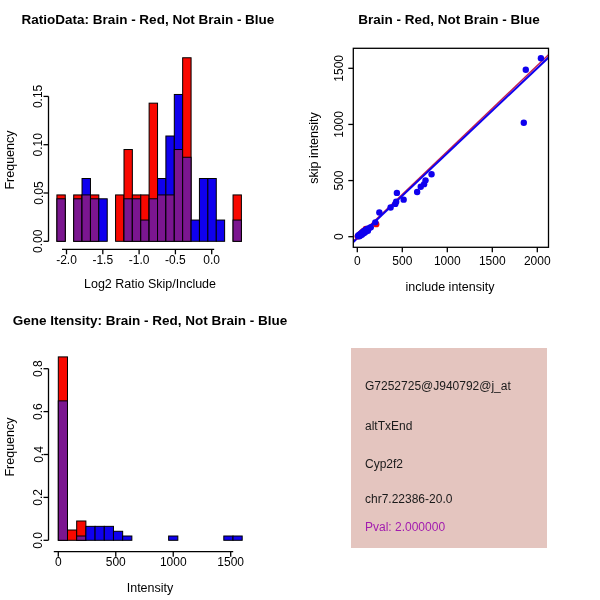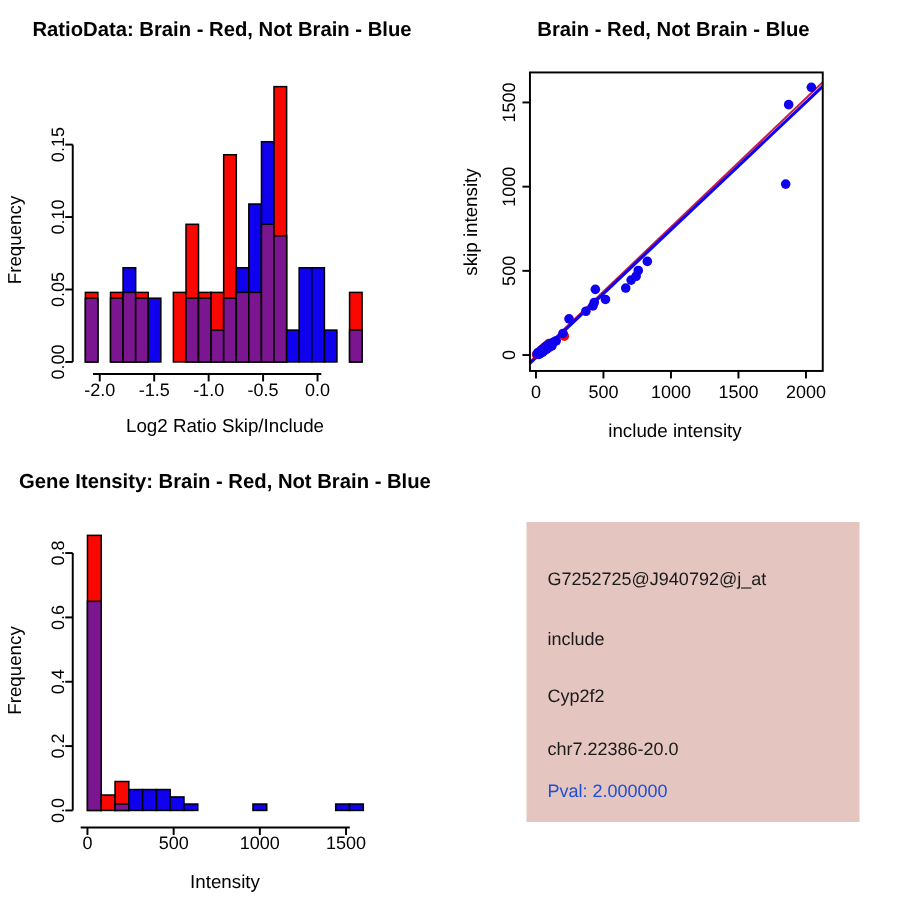--- a/index.html
+++ b/index.html
@@ -6,21 +6,21 @@
   #stage{position:relative;width:600px;height:600px;background:#ffffff;overflow:hidden;
          font-family:"Liberation Sans",sans-serif;}
   svg.panel{position:absolute;display:block;}
   svg text{fill:#000000;}
   .title{font-family:"Liberation Sans",sans-serif;font-size:13.5px;font-weight:bold;}
   .lab{font-family:"Liberation Sans",sans-serif;font-size:12.5px;}
   .tick{font-family:"Liberation Sans",sans-serif;font-size:12px;}
   .ax{stroke:#000;stroke-width:1.3;fill:none;}
   .box{fill:none;stroke:#000;stroke-width:1.3;}
   .bar{stroke:#000;stroke-width:1;}
-  .info-panel{position:absolute;left:351px;top:348px;width:222px;height:200px;}
+  .info-panel{position:absolute;left:351px;top:348px;width:196px;height:200px;}
   .info-line{position:absolute;left:14px;font-size:12px;color:#1a1a1a;white-space:nowrap;}
 </style>
 </head>
 <body>
 
 <div id="stage">
   <svg class="panel" id="svg-ratio" width="300" height="300" style="left:0;top:0">
       <line x1="48.5" y1="241.3" x2="48.5" y2="96.4" class="ax"></line>
       <line x1="48.5" y1="241.3" x2="43.5" y2="241.3" class="ax"></line>
       <text x="38.5" y="245.3" class="tick" text-anchor="middle" transform="rotate(-90 38.5 241.3)">0.00</text>
@@ -183,18 +183,18 @@
       <rect x="104.27333333333331" y="226.35750000000002" width="9.194666666666677" height="13.942499999999995" fill="#0F00EE" class="bar"></rect>
       <rect x="113.46799999999999" y="231.291" width="9.194666666666663" height="9.009000000000015" fill="#0F00EE" class="bar"></rect>
       <rect x="122.66266666666665" y="236.01000000000002" width="9.194666666666663" height="4.289999999999992" fill="#0F00EE" class="bar"></rect>
       <rect x="168.63599999999997" y="236.01000000000002" width="9.194666666666677" height="4.289999999999992" fill="#0F00EE" class="bar"></rect>
       <rect x="223.80399999999997" y="236.01000000000002" width="9.194666666666649" height="4.289999999999992" fill="#0F00EE" class="bar"></rect>
       <rect x="232.99866666666662" y="236.01000000000002" width="9.194666666666649" height="4.289999999999992" fill="#0F00EE" class="bar"></rect>
     </svg>
 
   <div class="info-panel" id="info-panel" style="background: rgb(228, 197, 191);">
     <div class="info-line" style="top:31px">G7252725@J940792@j_at</div>
-    <div class="info-line" style="top:71px">include</div>
+    <div class="info-line" style="top:71px">altTxEnd</div>
     <div class="info-line" style="top:109px">Cyp2f2</div>
     <div class="info-line" style="top:144px">chr7.22386-20.0</div>
-    <div class="info-line" id="pval-line" style="top: 172px; color: #1d4ed8;">Pval: 2.000000</div>
+    <div class="info-line" id="pval-line" style="top: 172px; color: #a21caf;">Pval: 2.000000</div>
   </div>
 </div>
 
 </body></html>

